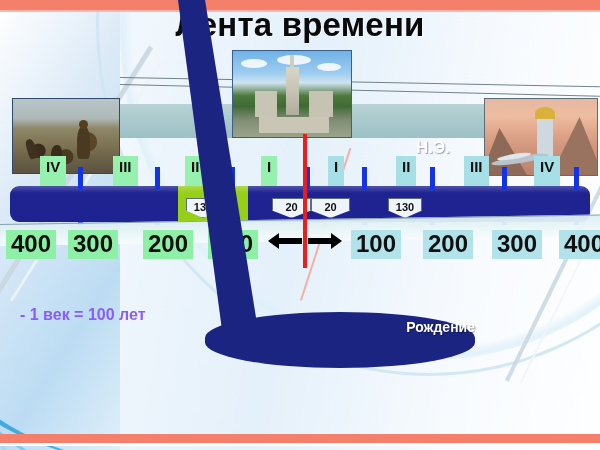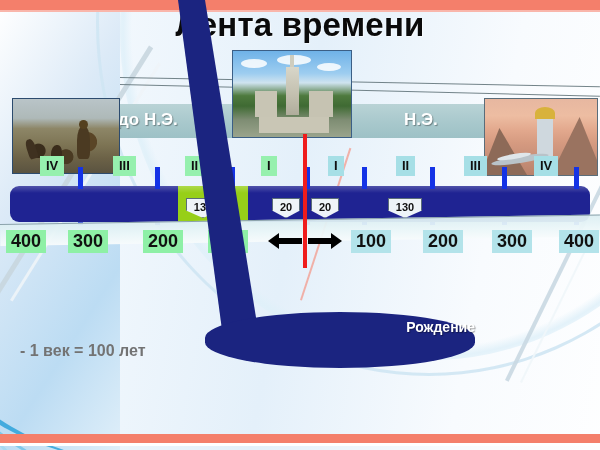--- a/index.html
+++ b/index.html
@@ -79,21 +79,21 @@
   
   .era-band{
     position:absolute;left:108px;top:104px;width:404px;height:34px;
     background:linear-gradient(180deg,#b9d3d6 0%,#a8c8cc 55%,#9dc1c6 100%);
   }
   .era-label{
     position:absolute;top:110px;font-size:17px;font-weight:bold;color:#ffffff;
     text-shadow:1px 1px 1px rgba(0,0,0,.35);
   }
   .era-bc{left:118px;}
-  .era-ad{left:404px;}
+  .era-ad{left:416px;margin-top:28px;}
 
   .thin-line{
     position:absolute;height:1px;background:#5c6f74;opacity:.85;
   }
   .thin-line-1{left:120px;top:77px;width:480px;transform:rotate(1.1deg);transform-origin:left center;}
   .thin-line-2{left:120px;top:84px;width:480px;transform:rotate(1.4deg);transform-origin:left center;}
 
   
   .photo{position:absolute;overflow:hidden;}
   .photo-left{left:12px;top:98px;width:106px;height:74px;border:1px solid #2c4b6e;}
@@ -156,40 +156,40 @@
     border-radius:9px 9px 0 0;
   }
 
   .tick{position:absolute;width:5px;background:#1433e6;}
   .tick-tall{top:167px;height:58px;}
 
   .redline{position:absolute;left:303px;top:134px;width:4px;height:134px;background:#ef1c1c;}
 
   
   .roman{
-    position:absolute;font-size:13px;font-weight:bold;color:#101010;
-    padding:3px 6px 4px 6px;line-height:1;text-align:left;
+    position:absolute;font-size:15px;font-weight:bold;color:#101010;
+    padding:3px 6px 16px 6px;line-height:1;text-align:left;
   }
   .roman.bc{background:#96f0ae;}
   .roman.ad{background:#a6dfe6;}
 
   
   .badge{
-    position:absolute;width:28px;height:20px;
+    position:absolute;width:39px;height:20px;
     background:#eef4f8;border:1px solid #5b6d78;
     clip-path:polygon(0 0,100% 0,100% 62%,50% 100%,0 62%);
     font-size:11px;font-weight:bold;color:#111;
     display:flex;align-items:flex-start;justify-content:center;
     padding-top:2px;box-sizing:border-box;
   }
   .badge.wide{width:34px;}
 
   
   .year{
-    position:absolute;font-size:18px;font-weight:bold;color:#101010;
+    position:absolute;font-size:24px;font-weight:bold;color:#101010;
     padding:2px 5px 3px 5px;line-height:1;
   }
   .year.bc{background:#8ef0a6;}
   .year.ad{background:#b3e3ea;}
 
   
   .arrowbox{position:absolute;top:231px;height:20px;}
   .arrow-l{left:268px;width:34px;}
   .arrow-r{left:308px;width:34px;}
 
@@ -215,23 +215,22 @@
     background:#1b2480;border-radius:50%/46%;
   }
   .callout-text{
     position:absolute;left:205px;top:318px;width:270px;text-align:right;
     color:#ffffff;font-size:14px;font-weight:bold;line-height:19px;
     text-shadow:1px 1px 1px rgba(0,0,0,.4);
   }
 
   
   .note{
-    position:absolute;left:20px;top:306px;font-size:16px;font-weight:bold;color:#737373;
+    position:absolute;left:20px;top:306px;font-size:16px;font-weight:bold;color:#8b5cf6;
     white-space:nowrap;
-    margin-top:36px;
   }
 </style>
 </head>
 <body>
 
 <div id="stage">
 
   <div class="bg-base"></div>
   <div class="bg-sky"></div>
   <div class="bg-sky2"></div>
@@ -248,21 +247,20 @@
 
   <div class="bar-top"></div>
   <div class="bar-top-sh"></div>
 
   <div class="title">Лента времени</div>
 
   <div class="thin-line thin-line-1"></div>
   <div class="thin-line thin-line-2"></div>
 
   <div class="era-band"></div>
-  <div class="era-label era-bc">до Н.Э.</div>
   <div class="era-label era-ad">Н.Э.</div>
 
   <div class="photo photo-left">
     <div class="ph-prehistoric">
       <div class="figL"></div>
       <div class="figM"></div>
       <div class="figR"></div>
     </div>
   </div>
 

